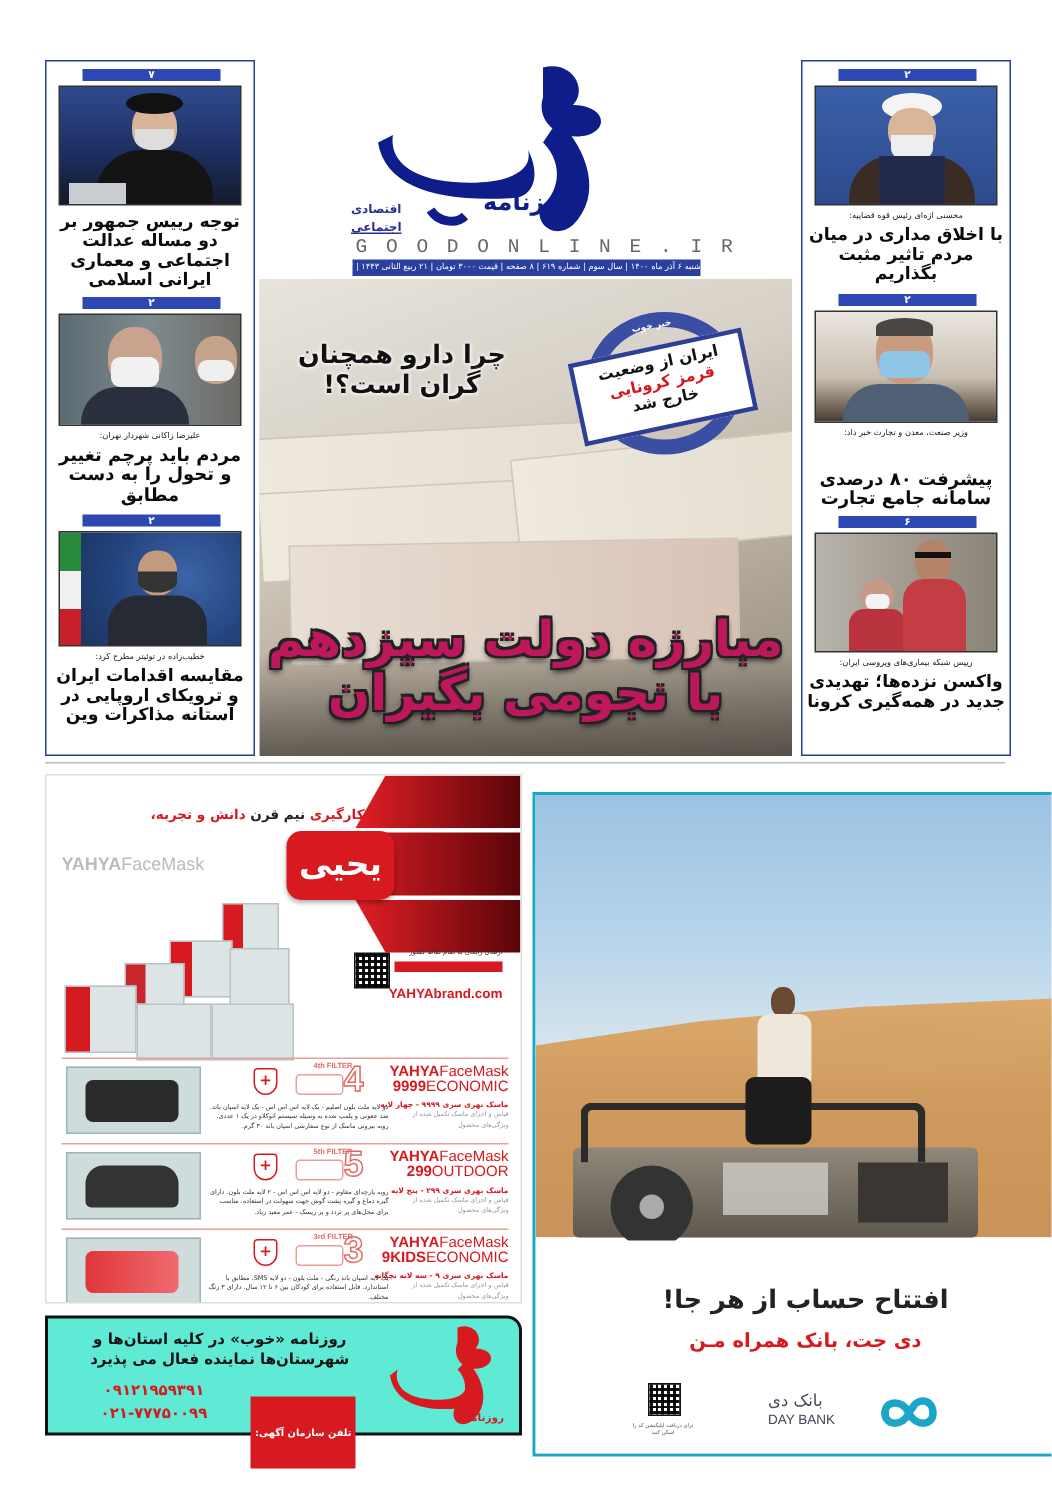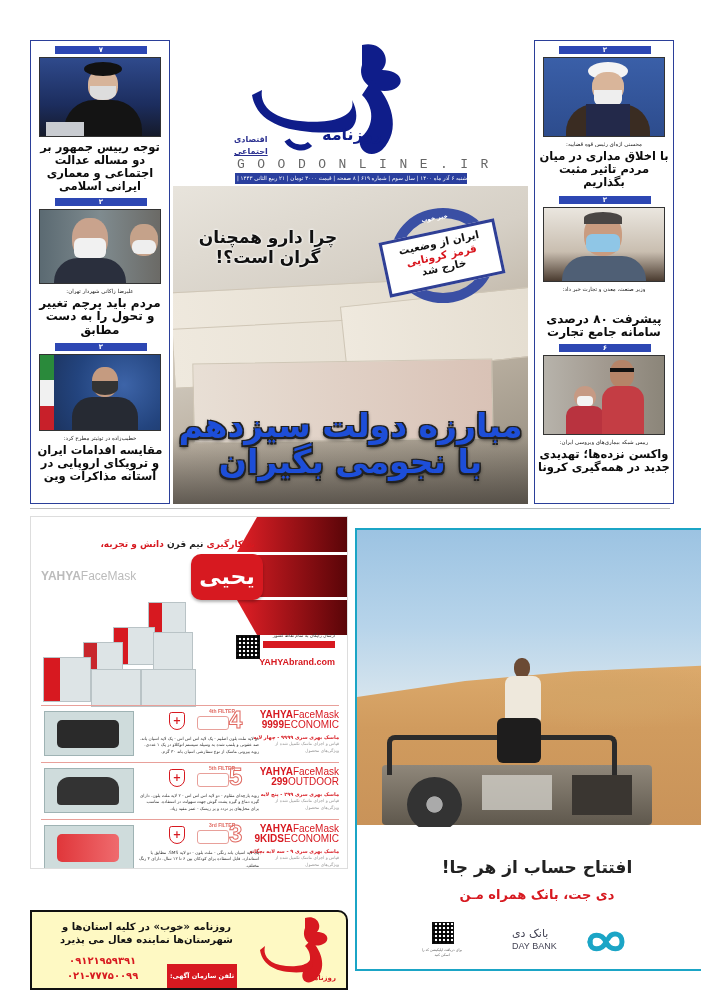--- a/index.html
+++ b/index.html
@@ -30,21 +30,21 @@
       linear-gradient(160deg, #e8e4dc 0%, #d6d0c6 35%, #bdb3a4 60%, #8f8779 100%); }
   .note { position: absolute; background: linear-gradient(90deg,#efe9de,#e4ddd0); border: 1px solid #cfc6b6; transform: rotate(-3deg); }
   .check-line { position: absolute; left: 10px; top: 24px; right: 120px; font-size: 9px; font-weight: bold; color: #d8151d; text-align: center; }
   .check-mark { color: #d8151d; font-size: 15px; font-weight: bold; }
   .q-title { position: absolute; left: 20px; top: 42px; width: 150px; font-size: 17px; font-weight: bold; color: #111; text-align: center; line-height: 1.15; text-shadow: 0 0 3px #fff, 0 0 3px #fff; }
   .stamp { position: absolute; left: 210px; top: 22px; width: 118px; height: 95px; }
   .stamp-ring { position: absolute; left: 8px; top: 0; width: 104px; height: 95px; border-radius: 50%; border: 10px solid #3a4fa4; }
   .stamp-card { position: absolute; left: 0px; top: 22px; width: 118px; height: 56px; background: #fff; border: 3px solid #2f3f95; transform: rotate(-12deg); text-align: center; font-weight: bold; font-size: 10.5px; line-height: 1.2; padding-top: 3px; }
   .stamp-label { position: absolute; left: 38px; top: 6px; font-size: 6px; color: #fff; font-weight: bold; transform: rotate(-10deg); }
   .sub-banner { position: absolute; left: 10px; top: 202px; width: 222px; height: 15px; background: #2a3c97; color: #fff; font-size: 9px; font-weight: bold; line-height: 15px; text-align: center; }
-  .hero-title { position: absolute; left: 0; right: 0; top: 222px; text-align: center; font-size: 33px; font-weight: bold; color: #1d4ed8; line-height: 1.1;
+  .hero-title { position: absolute; left: 0; right: 0; top: 222px; text-align: center; font-size: 33px; font-weight: bold; color: #be185d; line-height: 1.1;
       text-shadow: -1.5px -1.5px 0 #222, 1.5px -1.5px 0 #222, -1.5px 1.5px 0 #222, 1.5px 1.5px 0 #222, 0 2px 4px #000; }
 
   .separator { position: absolute; left: 30px; top: 508px; width: 640px; height: 1px; background: #bbb; }
 
   
   .yahya-ad { position: absolute; left: 30px; top: 516px; width: 318px; height: 353px; background: #fff; border: 1px solid #ddd; overflow: hidden; }
   .yahya-slogan { position: absolute; right: 92px; top: 22px; font-size: 9px; font-weight: bold; color: #d71920; white-space: nowrap; }
   .yahya-slogan b { color: #222; }
   .yahya-brandtext { position: absolute; left: 10px; top: 52px; font-size: 12px; font-weight: bold; color: #bbb; direction: ltr; font-family: "Liberation Sans", sans-serif; }
   .yahya-brandtext span { font-weight: normal; }
@@ -71,24 +71,24 @@
   .prod-sub { position: absolute; right: 0; top: 28px; font-size: 5px; color: #d71920; font-weight: bold; white-space: nowrap; }
   .prod-shield { position: absolute; left: 128px; top: 6px; width: 16px; height: 18px; border: 1.5px solid #d71920; border-radius: 3px 3px 9px 9px; color: #d71920; font-size: 10px; text-align: center; line-height: 15px; font-weight: bold; }
   .prod-filter { position: absolute; left: 150px; top: 2px; width: 60px; height: 24px; color: #e06a62; }
   .prod-filter .fl { position: absolute; left: 18px; top: 0; font-size: 5px; font-weight: bold; direction: ltr; font-family: "Liberation Sans", sans-serif; }
   .prod-filter .num { position: absolute; left: 38px; top: -2px; font-size: 24px; font-weight: bold; color: transparent; -webkit-text-stroke: 1px #e06a62; font-family: "Liberation Sans", sans-serif; }
   .prod-filter .lines { position: absolute; left: 6px; top: 8px; width: 32px; height: 14px; border: 1px solid #e8a09a; border-radius: 3px; }
   .prod-desc { position: absolute; left: 98px; top: 30px; width: 120px; font-size: 4.3px; line-height: 1.5; color: #333; text-align: right; }
   .prod-specs { position: absolute; right: 0; top: 35px; width: 72px; font-size: 4.3px; line-height: 1.6; color: #999; text-align: right; }
 
   
-  .khoob-ad { position: absolute; left: 30px; top: 910px; width: 318px; height: 80px; border: 2px solid #111; border-radius: 0 10px 0 0; background: #fef9c3; }
+  .khoob-ad { position: absolute; left: 30px; top: 877px; width: 318px; height: 80px; border: 2px solid #111; border-radius: 0 10px 0 0; background: #5eead4; }
   .khoob-ad-text { position: absolute; right: 92px; top: 8px; width: 215px; text-align: center; font-size: 10px; font-weight: bold; line-height: 1.3; color: #111; }
   .khoob-phones { position: absolute; left: 35px; top: 42px; text-align: center; font-size: 10px; font-weight: bold; color: #d71920; line-height: 1.45; direction: ltr; }
-  .khoob-pill { position: absolute; left: 135px; top: 52px; background: #d71920; color: #fff; font-size: 6.5px; font-weight: bold; padding: 8px 3px; }
+  .khoob-pill { position: absolute; left: 135px; top: 52px; background: #d71920; color: #fff; font-size: 6.5px; font-weight: bold; padding: 20px 3px; }
   .khoob-logo { position: absolute; right: 6px; top: 2px; width: 85px; height: 72px; }
   .khoob-logo-sub { position: absolute; right: 10px; bottom: 6px; font-size: 7px; font-weight: bold; color: #d71920; }
 
   
   .day-ad { position: absolute; left: 355px; top: 515px; width: 364px; height: 443px; border: 2px solid #1ba5c6; background: #fff; overflow: hidden; margin-top: 13px; }
   .day-sky { position: absolute; left: 0; right: 0; top: 0; height: 175px; background: linear-gradient(180deg, #9cc3e2 0%, #b7d4ea 55%, #d9e6ee 100%); }
   .day-dunes { position: absolute; left: 0; right: 0; top: 135px; height: 160px; background:
       radial-gradient(ellipse 180px 50px at 250px 30px, #d3a466 0%, rgba(211,164,102,0) 70%),
       linear-gradient(180deg, #dcaa6c 0%, #d09b5e 40%, #c99359 100%);
       clip-path: polygon(0 20%, 30% 10%, 60% 4%, 100% 0, 100% 100%, 0 100%); }

